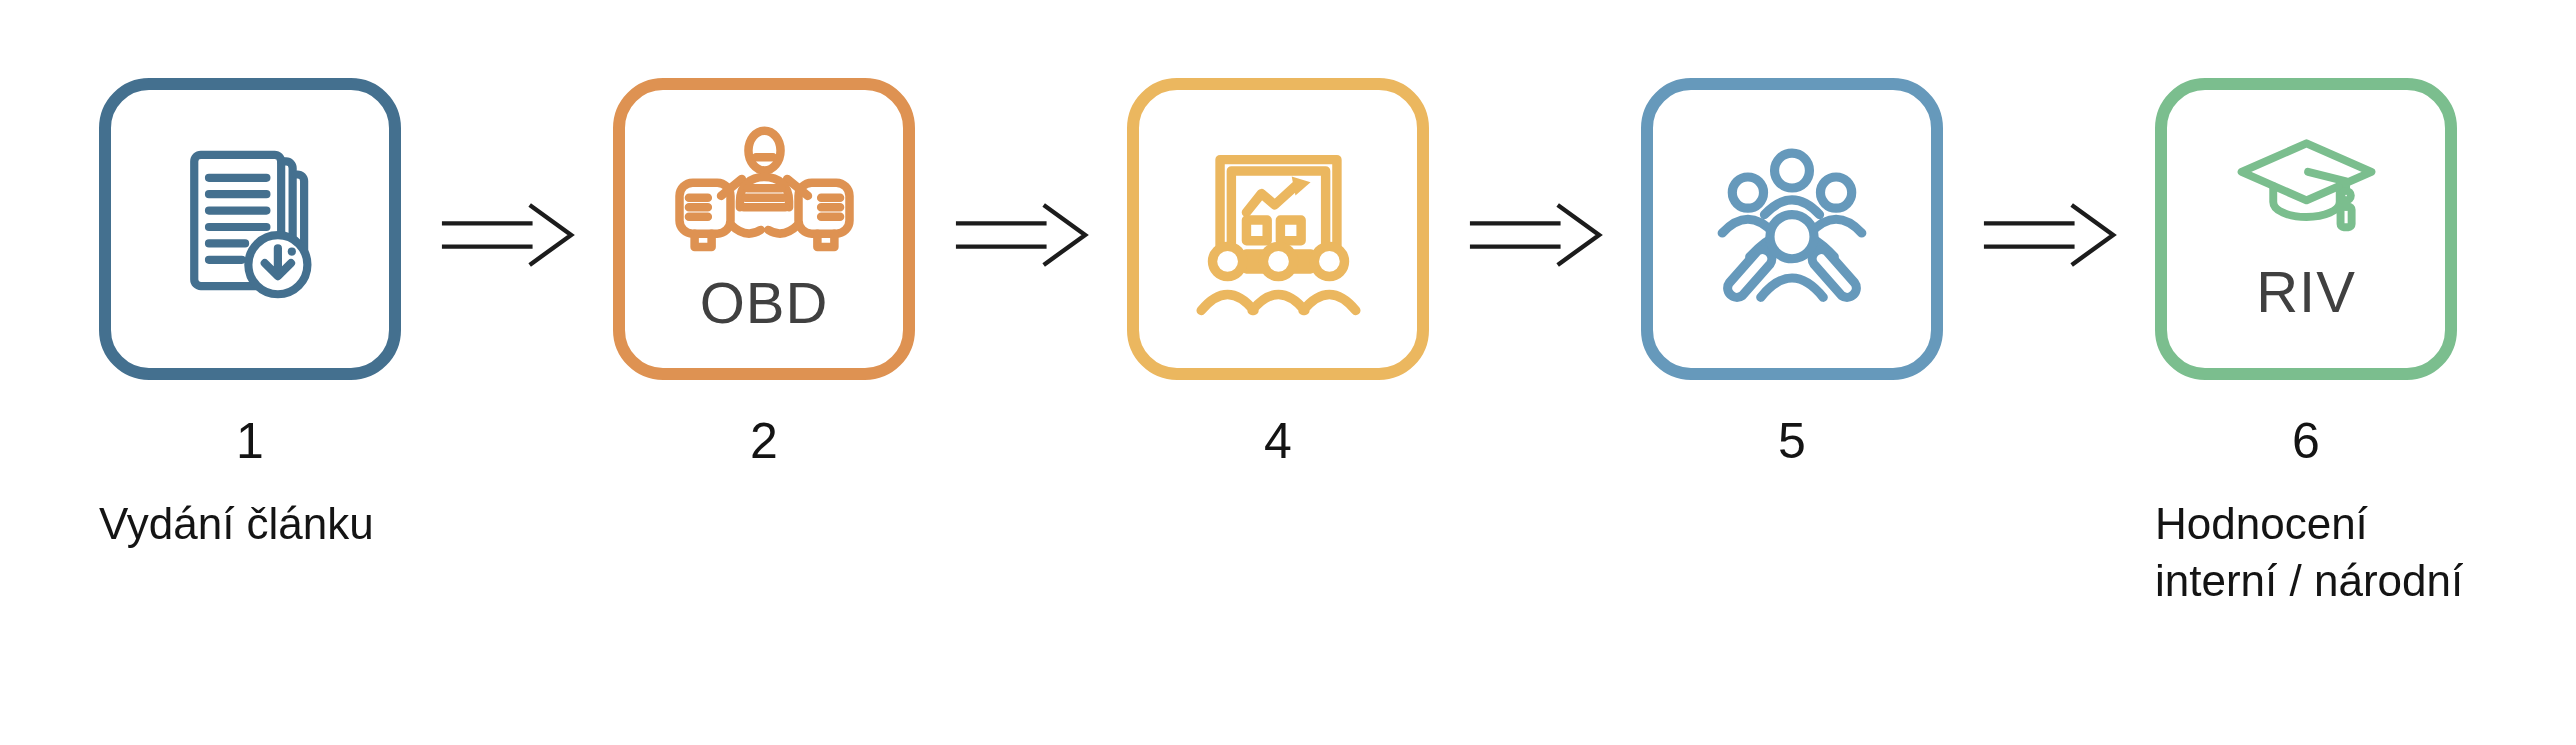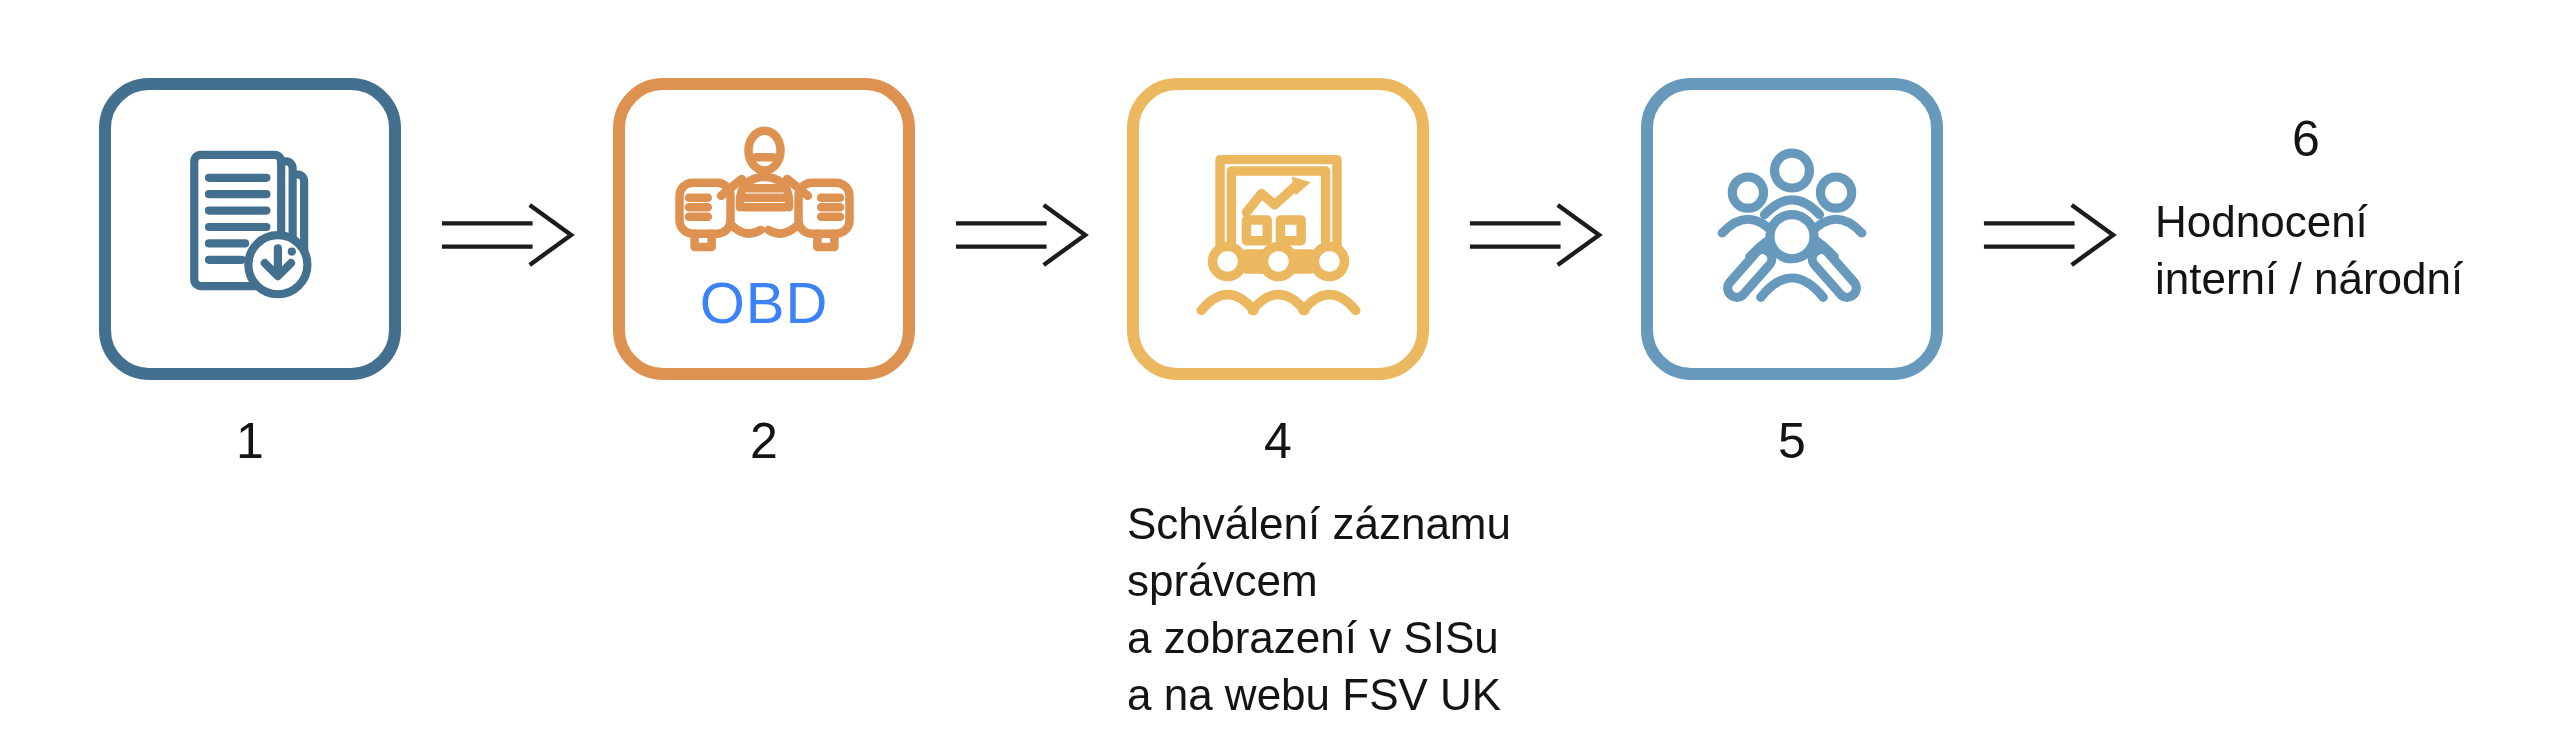--- a/index.html
+++ b/index.html
@@ -7,21 +7,21 @@
     width:2576px;height:745px;background:#ffffff;overflow:hidden;
     font-family:"Liberation Sans", sans-serif;color:#141414;
   }
   .row{display:flex;align-items:flex-start;padding:78px 0 0 99px}
   .step{width:302px;flex:0 0 auto;--c:#000}
   .box{
     width:302px;height:302px;box-sizing:border-box;background:#fff;
     border:12px solid var(--c);border-radius:50px;
     display:flex;flex-direction:column;align-items:center;justify-content:center;
   }
-  .caption{font-size:58px;line-height:1;color:#3b82f6;margin-top:8px;letter-spacing:1px}
+  .caption{font-size:58px;line-height:1;color:#404040;margin-top:8px;letter-spacing:1px}
   .caption:empty{display:none}
   .number{margin-top:34px;font-size:50px;line-height:1.1;text-align:center;width:302px}
   .label{margin-top:26px;font-size:44px;line-height:57px;white-space:pre-line;width:557px}
   .arrowcell{width:212px;flex:0 0 auto;display:flex;justify-content:center;--c:#1c1c1c}
   .arrowcell svg{margin-top:123px}
   .arrowcell path{fill:none;stroke:var(--c);stroke-width:4.5;stroke-linejoin:miter;stroke-linecap:butt}
   
   .s{fill:none;stroke:var(--c);stroke-width:5;stroke-linecap:round;stroke-linejoin:round}
   .sw{fill:#ffffff;stroke:var(--c);stroke-width:5;stroke-linecap:round;stroke-linejoin:round}
   .fc{fill:var(--c);stroke:none}
@@ -41,20 +41,21 @@
           <rect class="s" x="16" y="6" width="53" height="80" rx="4"></rect>
           <path class="s" d="M25,20 H60 M25,30 H60 M25,40 H60 M25,50 H60 M25,60 H47 M25,70 H45"></path>
           <circle class="sw" cx="67" cy="73" r="18"></circle>
           <path class="s" d="M67,63 V79 M59,72 L67,80 L75,72"></path>
           <circle class="fc" cx="75.5" cy="65" r="2.5"></circle>
         </svg>
       </span>
 
     </div>
     <div class="number">1</div>
+    <div class="label">Vydání článku</div>
   </div>
 
   <div class="arrowcell" style="--c: #1c1c1c;">
     <svg width="135" height="68" viewBox="0 0 140 70">
       <path d="M2,23 H96 M2,47 H96 M93,4 L136,35 L93,66"></path>
     </svg>
   </div>
 
   <div class="step" style="--c: #DE9252;">
     <div class="box">
@@ -96,24 +97,20 @@
           <path class="s" d="M33,62 H43 M33,66 H43 M33,70 H43 M57,62 H67 M57,66 H67 M57,70 H67"></path>
           <circle class="sw" cx="23" cy="66" r="8"></circle>
           <circle class="sw" cx="50" cy="66" r="8"></circle>
           <circle class="sw" cx="77" cy="66" r="8"></circle>
           <path class="s" d="M9,92 q14,-17 28,0 M36,92 q14,-17 28,0 M63,92 q14,-17 28,0"></path>
         </svg>
       </span>
 
     </div>
     <div class="number">4</div>
-    <div class="label">Schválení záznamu
-správcem
-a zobrazení v SISu
-a na webu FSV UK</div>
   </div>
 
   <div class="arrowcell" style="--c: #1c1c1c;">
     <svg width="135" height="68" viewBox="0 0 140 70">
       <path d="M2,23 H96 M2,47 H96 M93,4 L136,35 L93,66"></path>
     </svg>
   </div>
 
   <div class="step" style="--c: #6699BB;">
     <div class="box">
@@ -137,19 +134,31 @@
     <div class="number">5</div>
   </div>
 
   <div class="arrowcell" style="--c: #1c1c1c;">
     <svg width="135" height="68" viewBox="0 0 140 70">
       <path d="M2,23 H96 M2,47 H96 M93,4 L136,35 L93,66"></path>
     </svg>
   </div>
 
   <div class="step" style="--c: #7BBE8E;">
+    <div class="box">
+      <span>
+        <svg width="159" height="114" viewBox="0 0 100 72">
+          <path class="s" d="M50,4 L91,22 L50,40 L9,22 Z"></path>
+          <path class="s" d="M29,31 v10 c0,5.5 9.5,9.5 21,9.5 c11.5,0 21,-4 21,-9.5 v-10"></path>
+          <path class="s" d="M51,22 L75,28 V34 M75,40 V44"></path>
+          <circle class="sw" cx="75" cy="37" r="3"></circle>
+          <rect class="s" x="71.5" y="44" width="7" height="13" rx="2"></rect>
+        </svg>
+      </span>
+      <div class="caption">RIV</div>
+    </div>
     <div class="number">6</div>
     <div class="label">Hodnocení
 interní / národní</div>
   </div>
 
 </div>
 
 
 </body></html>

